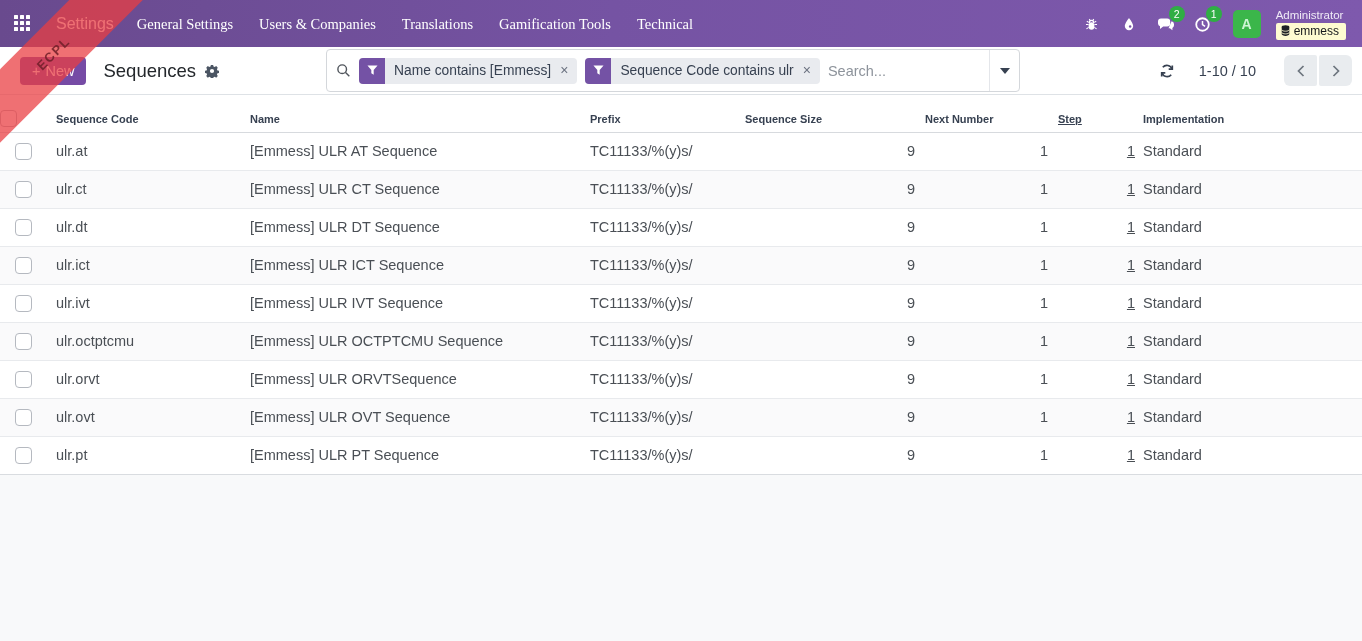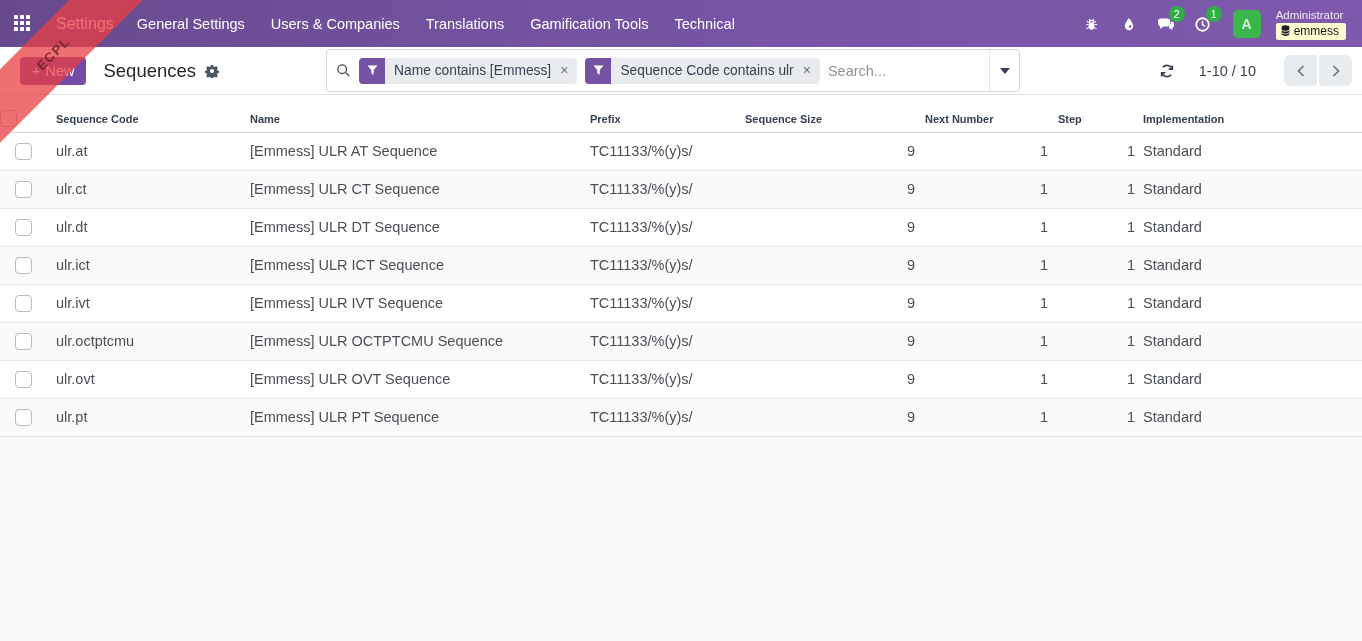--- a/index.html
+++ b/index.html
@@ -18,21 +18,21 @@
     display:flex; align-items:center;
     color:#fff;
     padding:1px 12px 0 14px;
     position:relative;
     z-index:5;
   }
   .apps-grid { width:18px; height:18px; display:grid; grid-template-columns:repeat(3,4px); grid-template-rows:repeat(3,4px); gap:2px; cursor:pointer; }
   .apps-grid span { background:#fff; border-radius:0.5px; }
   .app-name { font-size:16px; margin:0 10px 0 24px; cursor:pointer; }
   .nav-menu { display:flex; align-items:center; }
-  .nav-item { font-size:14.5px; padding:0 10px; margin:11px 3px; cursor:pointer; white-space:nowrap; }
+  .nav-item { font-size:14.5px; padding:0 10px; margin:11px 3px; cursor:pointer; white-space:nowrap;font-family:Liberation Serif, serif; }
   .nav-right { margin-left:auto; display:flex; align-items:center; gap:7px; }
   .nav-icon-btn { position:relative; width:30px; height:30px; display:flex; align-items:center; justify-content:center; cursor:pointer; }
   .nav-badge {
     position:absolute; top:-3px; right:-4px;
     min-width:16px; height:16px; border-radius:50%;
     background:#2fae44; color:#fff; font-size:10.5px; line-height:16px;
     text-align:center; padding:0 2px;
   }
   .avatar {
     width:28px; height:28px; border-radius:5px; background:#3bb64a;
@@ -133,21 +133,21 @@
   .o-list tbody tr:first-child td { border-top:none; }
   .o-list tbody tr:nth-child(even) { background:#fafafb; }
   .o-list tbody tr:last-child td { border-bottom:1px solid #d9dce0; }
   .o-list tbody tr { cursor:pointer; }
 
   .col-pad-l { padding-left:10px; }
   td.c-impl, th.c-impl { padding-left:3px; }
   .num { text-align:right; }
   th.c-size, td.c-size { padding-right:10px; }
   th.c-next, td.c-next { padding-right:10px; }
-  th.c-step, td.c-step { padding-right:5px; }
+  th.c-step, td.c-step { padding-right:5px;text-decoration:underline; }
 
   .cb-cell { text-align:center; }
   .checkbox {
     display:inline-block; width:17px; height:17px;
     border:1px solid #b5b9c0; border-radius:4px; background:#fff;
     vertical-align:middle; cursor:pointer;
   }
 
   .filler { height:117px; background:#f8f9fa; }
 </style>
@@ -371,20 +371,30 @@
     <td class="col-pad-l">ulr.octptcmu</td>
     <td class="col-pad-l">[Emmess] ULR OCTPTCMU Sequence</td>
     <td class="col-pad-l">TC11133/%(y)s/</td>
     <td class="num c-size">9</td>
     <td class="num c-next">1</td>
     <td class="num c-step">1</td>
     <td class="c-impl">Standard</td>
   </tr>
         <tr>
     <td class="cb-cell"><span class="checkbox"></span></td>
+    <td class="col-pad-l">ulr.orvt</td>
+    <td class="col-pad-l">[Emmess] ULR ORVTSequence</td>
+    <td class="col-pad-l">TC11133/%(y)s/</td>
+    <td class="num c-size">9</td>
+    <td class="num c-next">1</td>
+    <td class="num c-step">1</td>
+    <td class="c-impl">Standard</td>
+  </tr>
+        <tr>
+    <td class="cb-cell"><span class="checkbox"></span></td>
     <td class="col-pad-l">ulr.ovt</td>
     <td class="col-pad-l">[Emmess] ULR OVT Sequence</td>
     <td class="col-pad-l">TC11133/%(y)s/</td>
     <td class="num c-size">9</td>
     <td class="num c-next">1</td>
     <td class="num c-step">1</td>
     <td class="c-impl">Standard</td>
   </tr>
         <tr>
     <td class="cb-cell"><span class="checkbox"></span></td>

